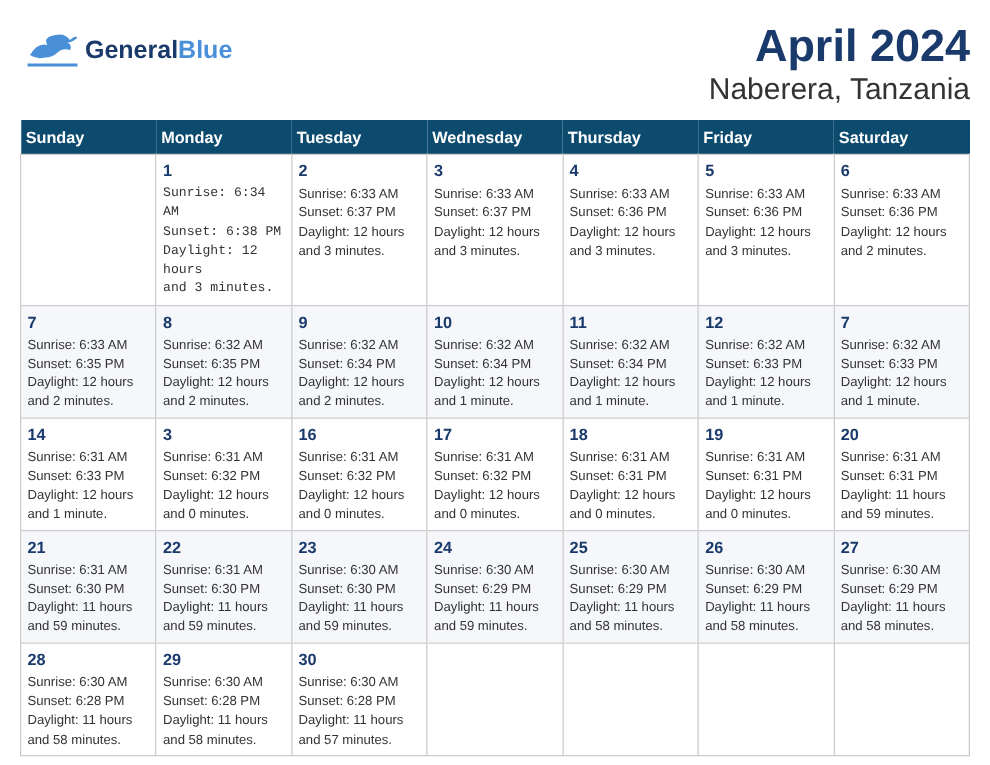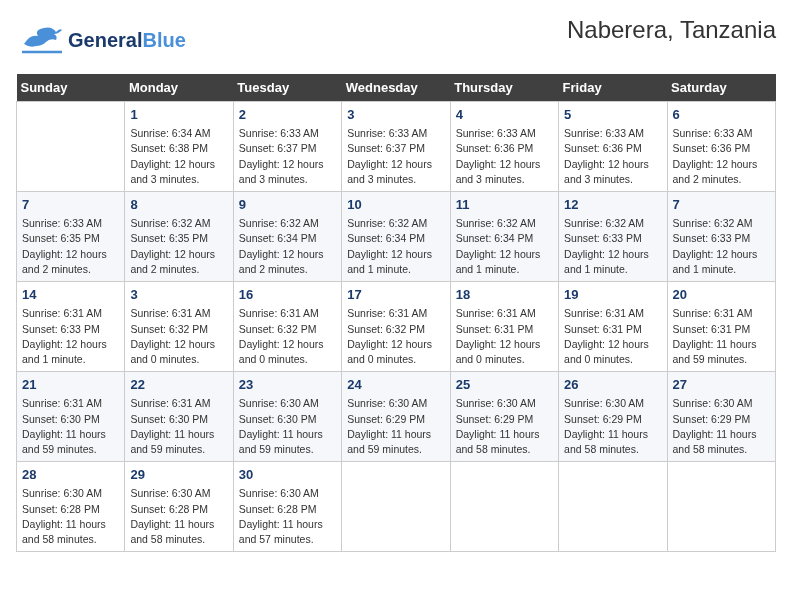--- a/index.html
+++ b/index.html
@@ -28,21 +28,21 @@
       font-size: 24px;
       font-weight: normal;
       color: #333;
     }
     table {
       width: 100%;
       border-collapse: collapse;
       font-size: 11px;
     }
     thead tr th {
-      background: #404040;
+      background: #0c4a6e;
       color: #fff;
       padding: 6px 4px;
       text-align: left;
       font-size: 13px;
       font-weight: bold;
     }
     tbody tr td {
       border: 1px solid #ccc;
       vertical-align: top;
       padding: 4px 5px;
@@ -85,20 +85,21 @@
       <path d="M8 28 Q14 18 22 20 Q18 14 28 12 Q36 10 40 16 Q44 12 46 14 Q42 18 38 18 Q42 20 40 24 Q34 22 30 26 Q26 30 20 30 Q14 32 8 28Z" fill="#4a90d9"></path>
       <line x1="6" y1="36" x2="46" y2="36" stroke="#4a90d9" stroke-width="2.5"></line>
     </svg>
     <div>
       <div style="font-size:20px;font-weight:bold;color:#1a3a6b;line-height:1.1;">
         <span style="color:#1a3a6b;">General</span><span style="color:#4a90d9;">Blue</span>
       </div>
     </div>
   </div>
   <div class="title-block">
+    <h1>April 2024</h1>
     <h2>Naberera, Tanzania</h2>
   </div>
 </div>
 
 <table>
   <thead>
     <tr id="days-header">
     <th>Sunday</th>
         <th>Monday</th>
         <th>Tuesday</th>
@@ -106,21 +107,21 @@
         <th>Thursday</th>
         <th>Friday</th>
         <th>Saturday</th>
       </tr>
   </thead>
   <tbody id="calendar-body">
   <tr>
         <td></td>
         <td>
           <span class="day-num">1</span>
-          <div class="day-info" style="white-space: pre-line;">Sunrise: 6:34 AM
+          <div class="day-info" style="white-space: pre-line; font-family: Liberation Mono, monospace;">Sunrise: 6:34 AM
 Sunset: 6:38 PM
 Daylight: 12 hours
 and 3 minutes.</div>
         </td>
         <td>
           <span class="day-num">2</span>
           <div class="day-info" style="white-space: pre-line;">Sunrise: 6:33 AM
 Sunset: 6:37 PM
 Daylight: 12 hours
 and 3 minutes.</div>

